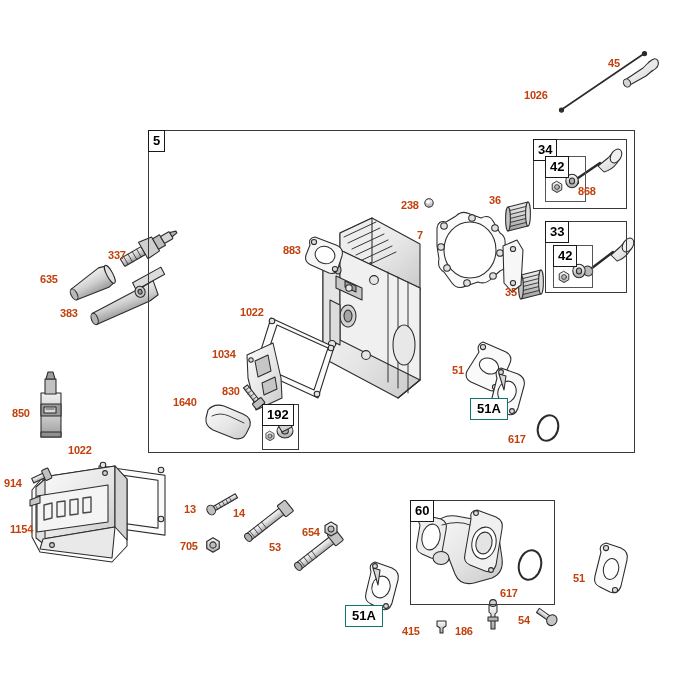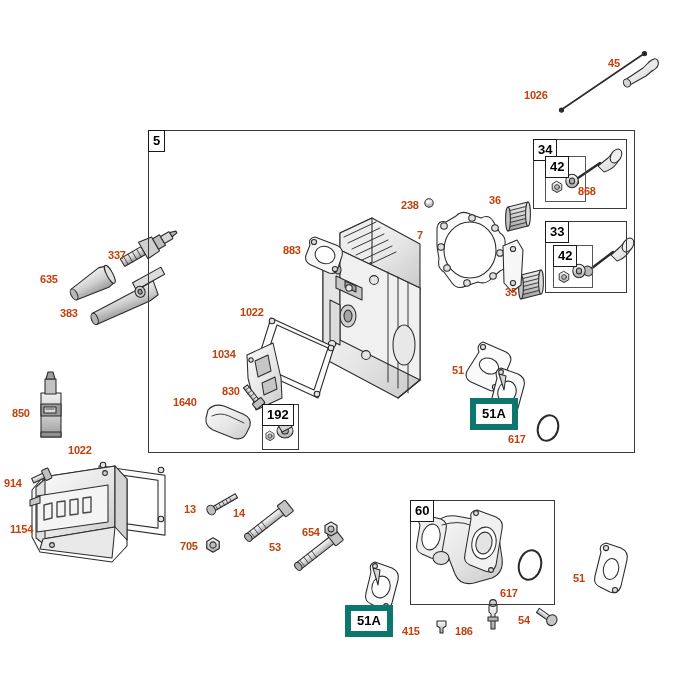--- a/index.html
+++ b/index.html
@@ -48,21 +48,21 @@
     box-sizing: border-box;
   }
   
   .redtag {
     position: absolute;
     font-family: "Liberation Sans", sans-serif;
     font-weight: bold;
     font-size: 13px;
     color: #000000;
     background: #ffffff;
-    border: 6px solid #0f766e;
+    border: 1px solid #0f766e;
     line-height: 1;
     padding: 3px 6px 4px 6px;
     white-space: nowrap;
     box-sizing: border-box;
   }
   
   .frame {
     position: absolute;
     border: 1.6px solid #3a3a3a;
     box-sizing: border-box;

